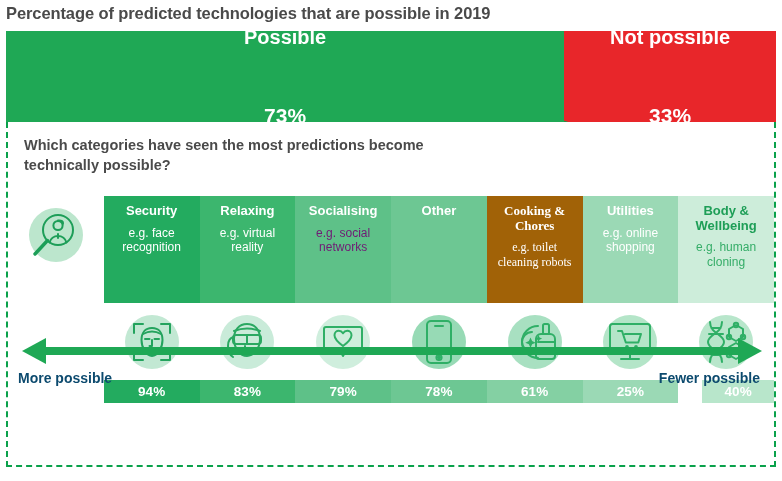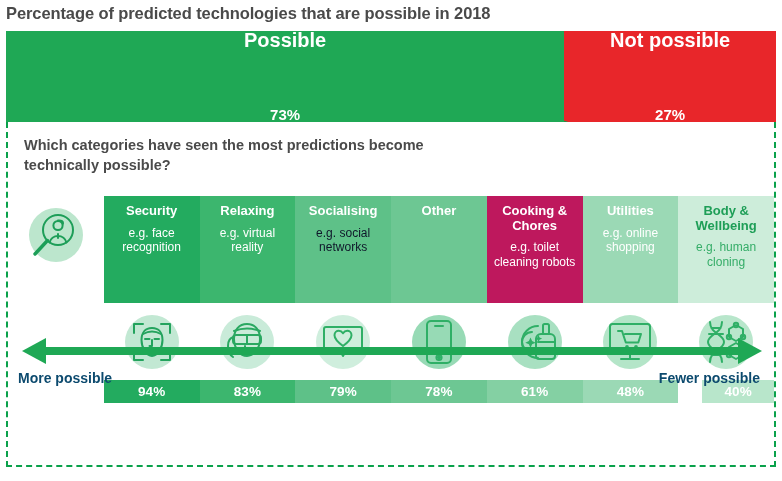--- a/index.html
+++ b/index.html
@@ -24,21 +24,21 @@
     position:absolute; left:6px; top:31px; width:770px; height:91px;
     display:flex;
   }
   .topbar .seg{
     display:flex; flex-direction:column; align-items:center; justify-content:center;
     color:#ffffff;
   }
   .seg-possible{width:558px;background:#1fa855;}
   .seg-not{width:212px;background:#e8262a;}
   .seg-label{font-size:20px;font-weight:bold;line-height:1.1;margin-bottom:9px;}
-  .seg-value{font-size:15px;font-weight:bold;line-height:1.1;margin-top:47px;}
+  .seg-value{font-size:21px;font-weight:bold;line-height:1.1;margin-top:47px;}
 
   
   .connector{position:absolute;left:0;top:118px;width:782px;height:80px;pointer-events:none;}
 
   
   .panel{
     position:absolute; left:6px; top:122px; width:770px; height:345px;
     border-left:2px dashed #0aa14b;
     border-bottom:2px dashed #0aa14b;
     border-right:2px dashed #0aa14b;
@@ -89,30 +89,30 @@
     position:absolute;left:10px;top:248px;width:742px;
     display:flex;justify-content:space-between;
     font-size:14px;font-weight:bold;color:#0c4a6e;
   }
 </style>
 </head>
 <body>
 
 <div class="page">
 
-  <div class="title">Percentage of predicted technologies that are possible in 2018</div>
+  <div class="title">Percentage of predicted technologies that are possible in 2019</div>
 
   <div class="topbar">
     <div class="seg seg-possible" style="width: 72.5%; background: rgb(31, 168, 85);">
       <div class="seg-label">Possible</div>
       <div class="seg-value">73%</div>
     </div>
     <div class="seg seg-not" style="width: 27.5%; background: rgb(232, 38, 42);">
       <div class="seg-label">Not possible</div>
-      <div class="seg-value">27%</div>
+      <div class="seg-value">33%</div>
     </div>
   </div>
 
   <svg class="connector">
     <line x1="564" y1="4" x2="776" y2="72" stroke="#0aa14b" stroke-width="2.4" stroke-dasharray="9 7"></line>
   </svg>
 
   <div class="panel">
 
     <div class="question">Which categories have seen the most predictions become technically possible?</div>
@@ -171,21 +171,21 @@
                 <path d="M20 26 v4 h-2.5" fill="none" stroke="#2aa861" stroke-width="2" stroke-linecap="round" stroke-linejoin="round"></path>
                 <path d="M17 33 q5 3 9.5 0" fill="none" stroke="#2aa861" stroke-width="2" stroke-linecap="round" stroke-linejoin="round"></path>
               </svg>
             </div>
           </div>
           <div class="pct" style="background: rgb(60, 182, 110);">83%</div>
         </div>
         <div class="col">
           <div class="head" style="background: rgb(94, 193, 136);">
             <div class="head-name" style="color: rgb(255, 255, 255);">Socialising</div>
-            <div class="head-eg" style="color: #0f172a;">e.g. social networks</div>
+            <div class="head-eg" style="color: #701a75;">e.g. social networks</div>
           </div>
           <div class="iconcell">
             <div class="icon-disc" style="background: rgb(207, 238, 221);">
               <svg width="44" height="38" viewBox="0 0 44 38">
                 <path d="M5 4 h34 a2 2 0 0 1 2 2 v18 a2 2 0 0 1 -2 2 h-13 l-4 7 l-4 -7 h-13 a2 2 0 0 1 -2 -2 v-18 a2 2 0 0 1 2 -2 z" fill="none" stroke="#2faf66" stroke-width="2" stroke-linecap="round" stroke-linejoin="round"></path>
                 <path d="M22 23 c-6 -4.5 -8.5 -7.5 -8.5 -10.8 c0 -2.7 2.1 -4.4 4.3 -4.4 c1.8 0 3.3 1.1 4.2 2.5 c0.9 -1.4 2.4 -2.5 4.2 -2.5 c2.2 0 4.3 1.7 4.3 4.4 c0 3.3 -2.5 6.3 -8.5 10.8 z" fill="none" stroke="#2faf66" stroke-width="2" stroke-linecap="round" stroke-linejoin="round"></path>
               </svg>
             </div>
           </div>
           <div class="pct" style="background: rgb(94, 193, 136);">79%</div>
@@ -201,21 +201,21 @@
                 <line x1="11" y1="7" x2="19" y2="7" fill="none" stroke="#2faf66" stroke-width="2" stroke-linecap="round" stroke-linejoin="round"></line>
                 <circle cx="15" cy="38.5" r="2.6" fill="none" stroke="#2faf66" stroke-width="2" stroke-linecap="round" stroke-linejoin="round"></circle>
                 <line x1="15" y1="36.6" x2="15" y2="40.4" fill="none" stroke="#2faf66" stroke-width="2" stroke-linecap="round" stroke-linejoin="round"></line>
                 <line x1="13.1" y1="38.5" x2="16.9" y2="38.5" fill="none" stroke="#2faf66" stroke-width="2" stroke-linecap="round" stroke-linejoin="round"></line>
               </svg>
             </div>
           </div>
           <div class="pct" style="background: rgb(109, 199, 147);">78%</div>
         </div>
         <div class="col">
-          <div class="head" style="background: #be185d;">
+          <div class="head" style="background: #a16207; font-family: Liberation Serif, serif;">
             <div class="head-name" style="color: rgb(255, 255, 255);">Cooking &amp; Chores</div>
             <div class="head-eg" style="color: rgb(255, 255, 255);">e.g. toilet cleaning robots</div>
           </div>
           <div class="iconcell">
             <div class="icon-disc" style="background: rgb(168, 224, 193);">
               <svg width="46" height="44" viewBox="0 0 46 44">
                 <path d="M26 6 a16 16 0 1 0 0 32" fill="none" stroke="#2faf66" stroke-width="2" stroke-linecap="round" stroke-linejoin="round"></path>
                 <path d="M20 12 a10 10 0 0 0 0 20" fill="none" stroke="#2faf66" stroke-width="2" stroke-linecap="round" stroke-linejoin="round"></path>
                 <path d="M18.5 17.5 l1.6 3.6 l3.6 1.6 l-3.6 1.6 l-1.6 3.6 l-1.6 -3.6 l-3.6 -1.6 l3.6 -1.6 z" fill="#2faf66" stroke="none"></path>
                 <path d="M26.5 15 l1.1 2.5 l2.5 1.1 l-2.5 1.1 l-1.1 2.5 l-1.1 -2.5 l-2.5 -1.1 l2.5 -1.1 z" fill="#2faf66" stroke="none"></path>
@@ -237,21 +237,21 @@
               <svg width="46" height="42" viewBox="0 0 46 42">
                 <rect x="3" y="3" width="40" height="28" rx="2.5" fill="none" stroke="#2faf66" stroke-width="2" stroke-linecap="round" stroke-linejoin="round"></rect>
                 <path d="M23 31 v6" fill="none" stroke="#2faf66" stroke-width="2" stroke-linecap="round" stroke-linejoin="round"></path>
                 <path d="M14 38 h18" fill="none" stroke="#2faf66" stroke-width="2" stroke-linecap="round" stroke-linejoin="round"></path>
                 <path d="M11 10 h4 l3.8 11.5 h12.5 l2.7 -8.5 h-16" fill="none" stroke="#2faf66" stroke-width="2" stroke-linecap="round" stroke-linejoin="round"></path>
                 <circle cx="20" cy="26" r="1.9" fill="#2faf66" stroke="none"></circle>
                 <circle cx="29" cy="26" r="1.9" fill="#2faf66" stroke="none"></circle>
               </svg>
             </div>
           </div>
-          <div class="pct" style="background: rgb(155, 217, 181);">48%</div>
+          <div class="pct" style="background: rgb(155, 217, 181);">25%</div>
         </div>
         <div class="col col-last">
           <div class="head" style="background: rgb(205, 237, 218);">
             <div class="head-name" style="color: rgb(30, 158, 87);">Body &amp; Wellbeing</div>
             <div class="head-eg" style="color: rgb(53, 173, 104);">e.g. human cloning</div>
           </div>
           <div class="iconcell">
             <div class="icon-disc" style="background: rgb(184, 230, 203);">
               <svg width="46" height="44" viewBox="0 0 46 44">
                 <path d="M7 2 c0 12 14 12 14 20 c0 8 -14 8 -14 20" fill="none" stroke="#2faf66" stroke-width="2" stroke-linecap="round" stroke-linejoin="round"></path>

